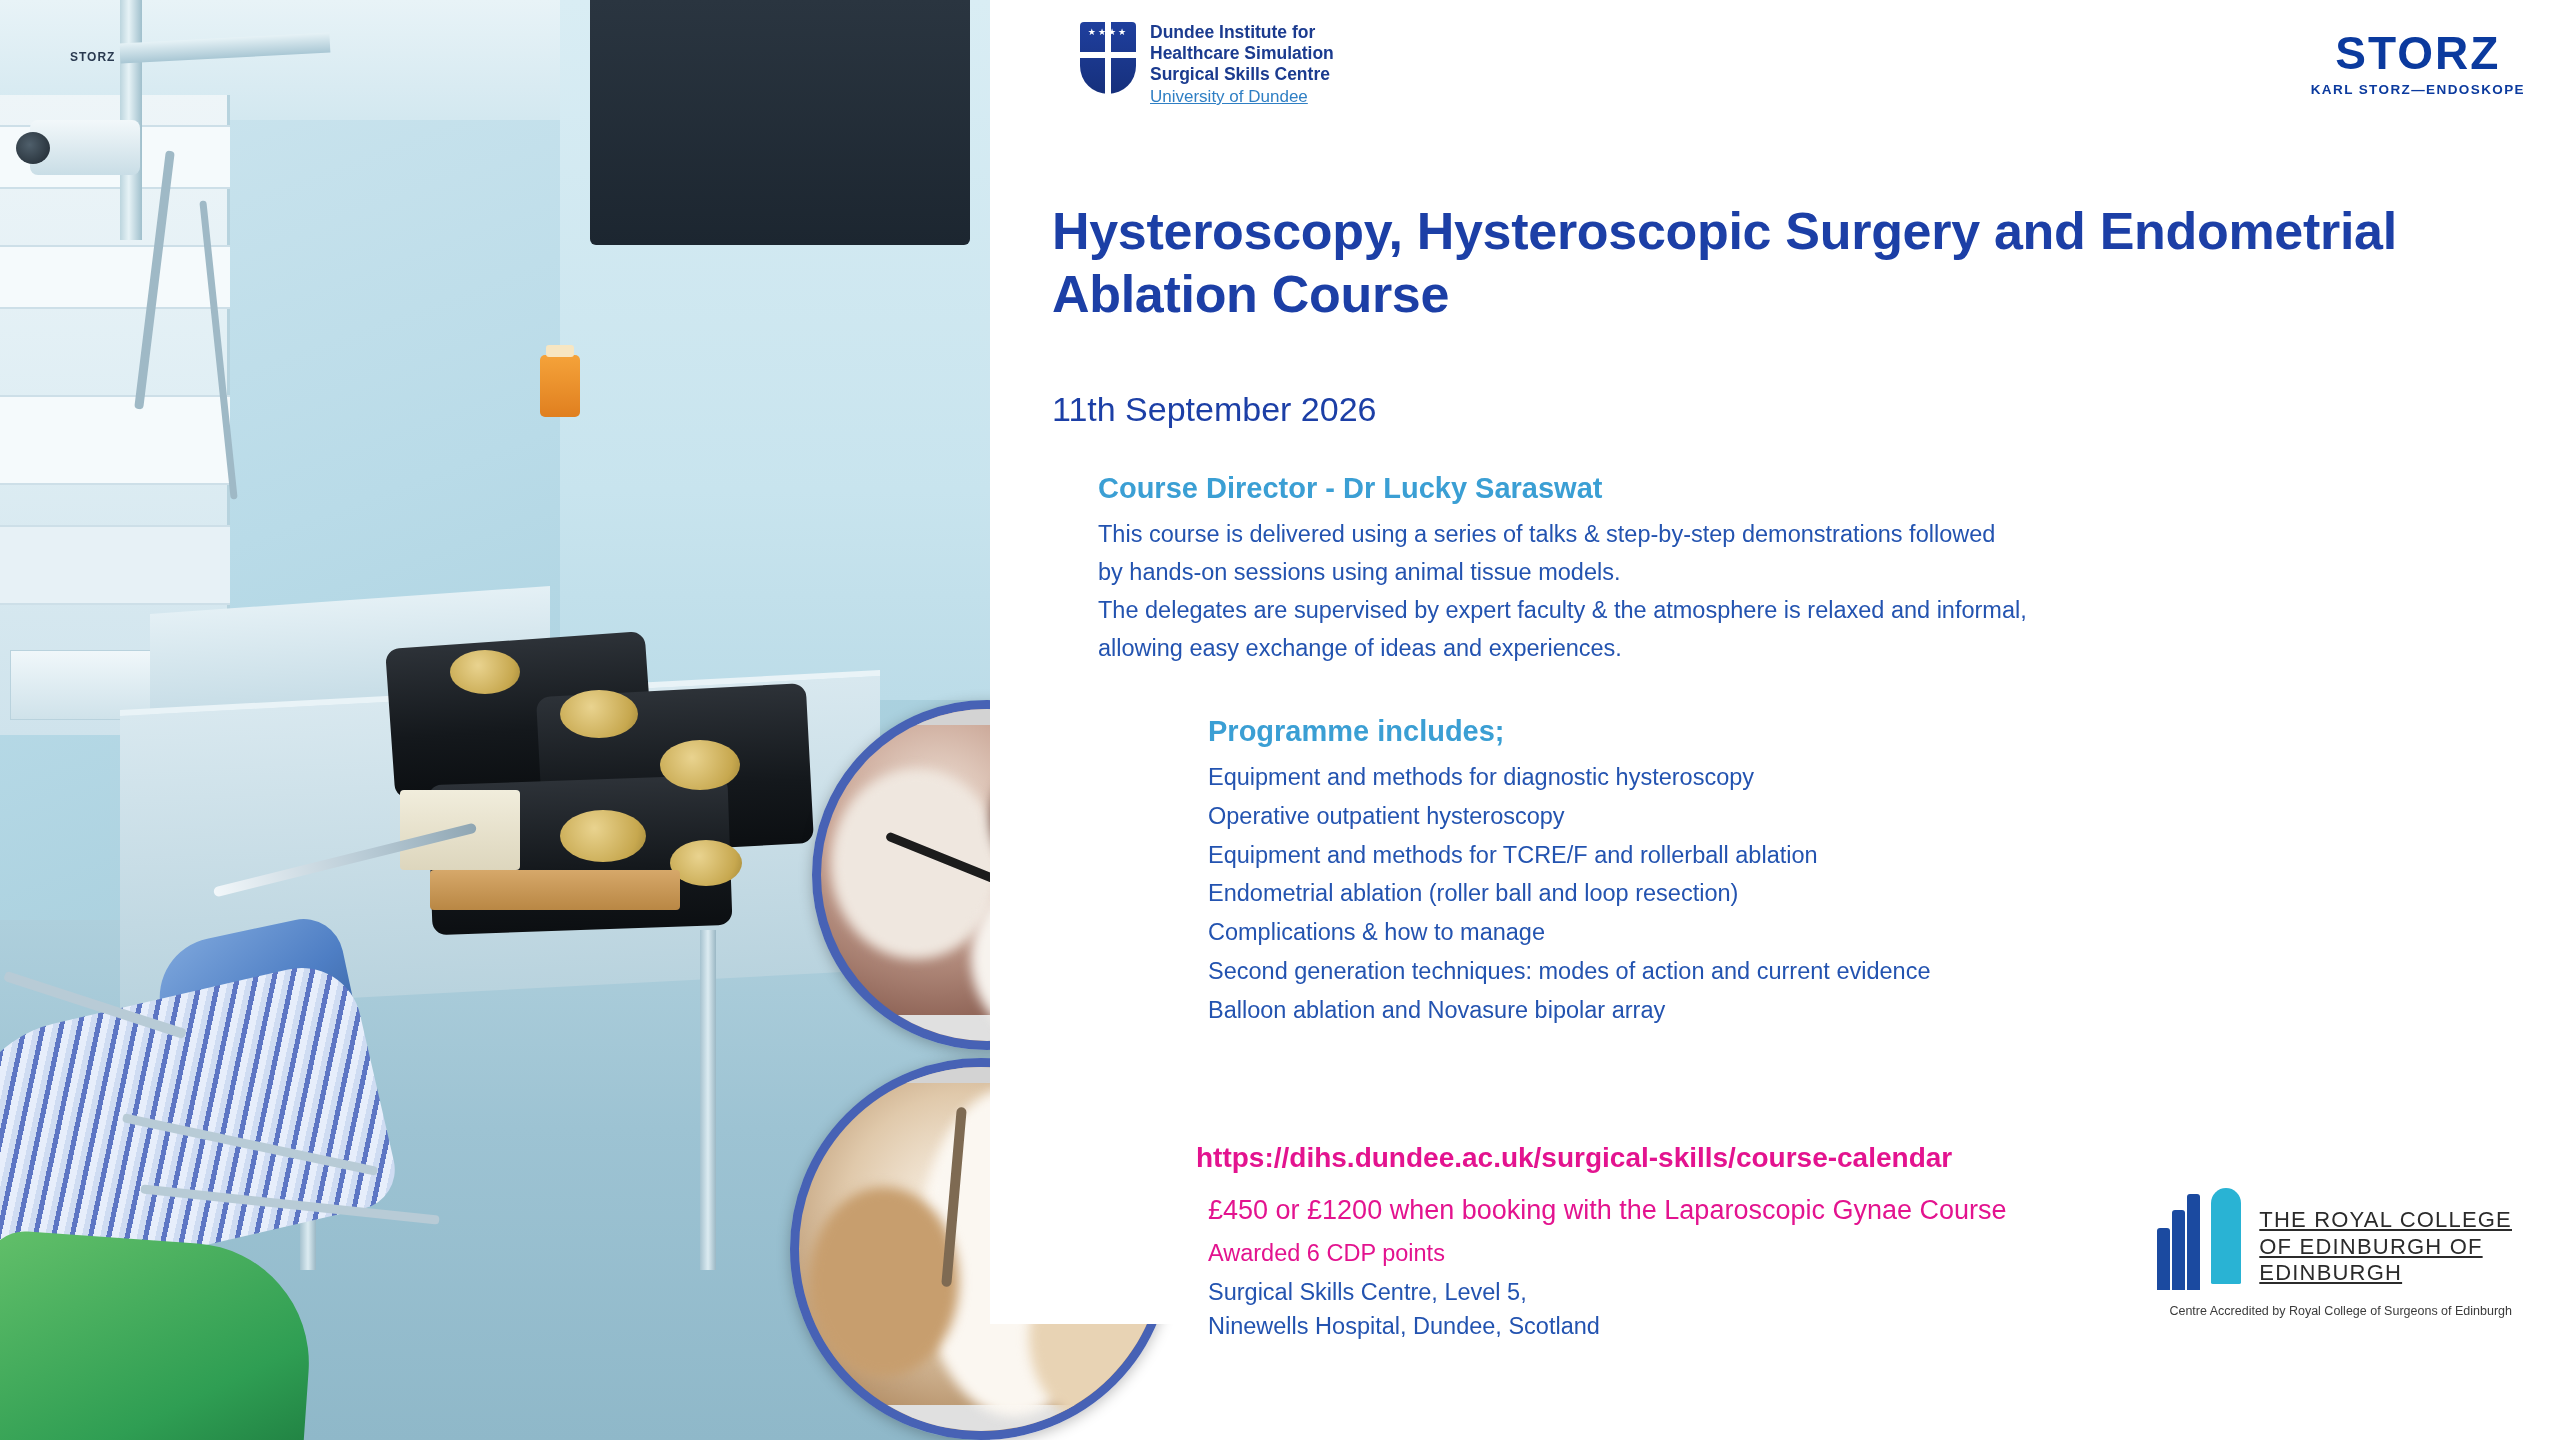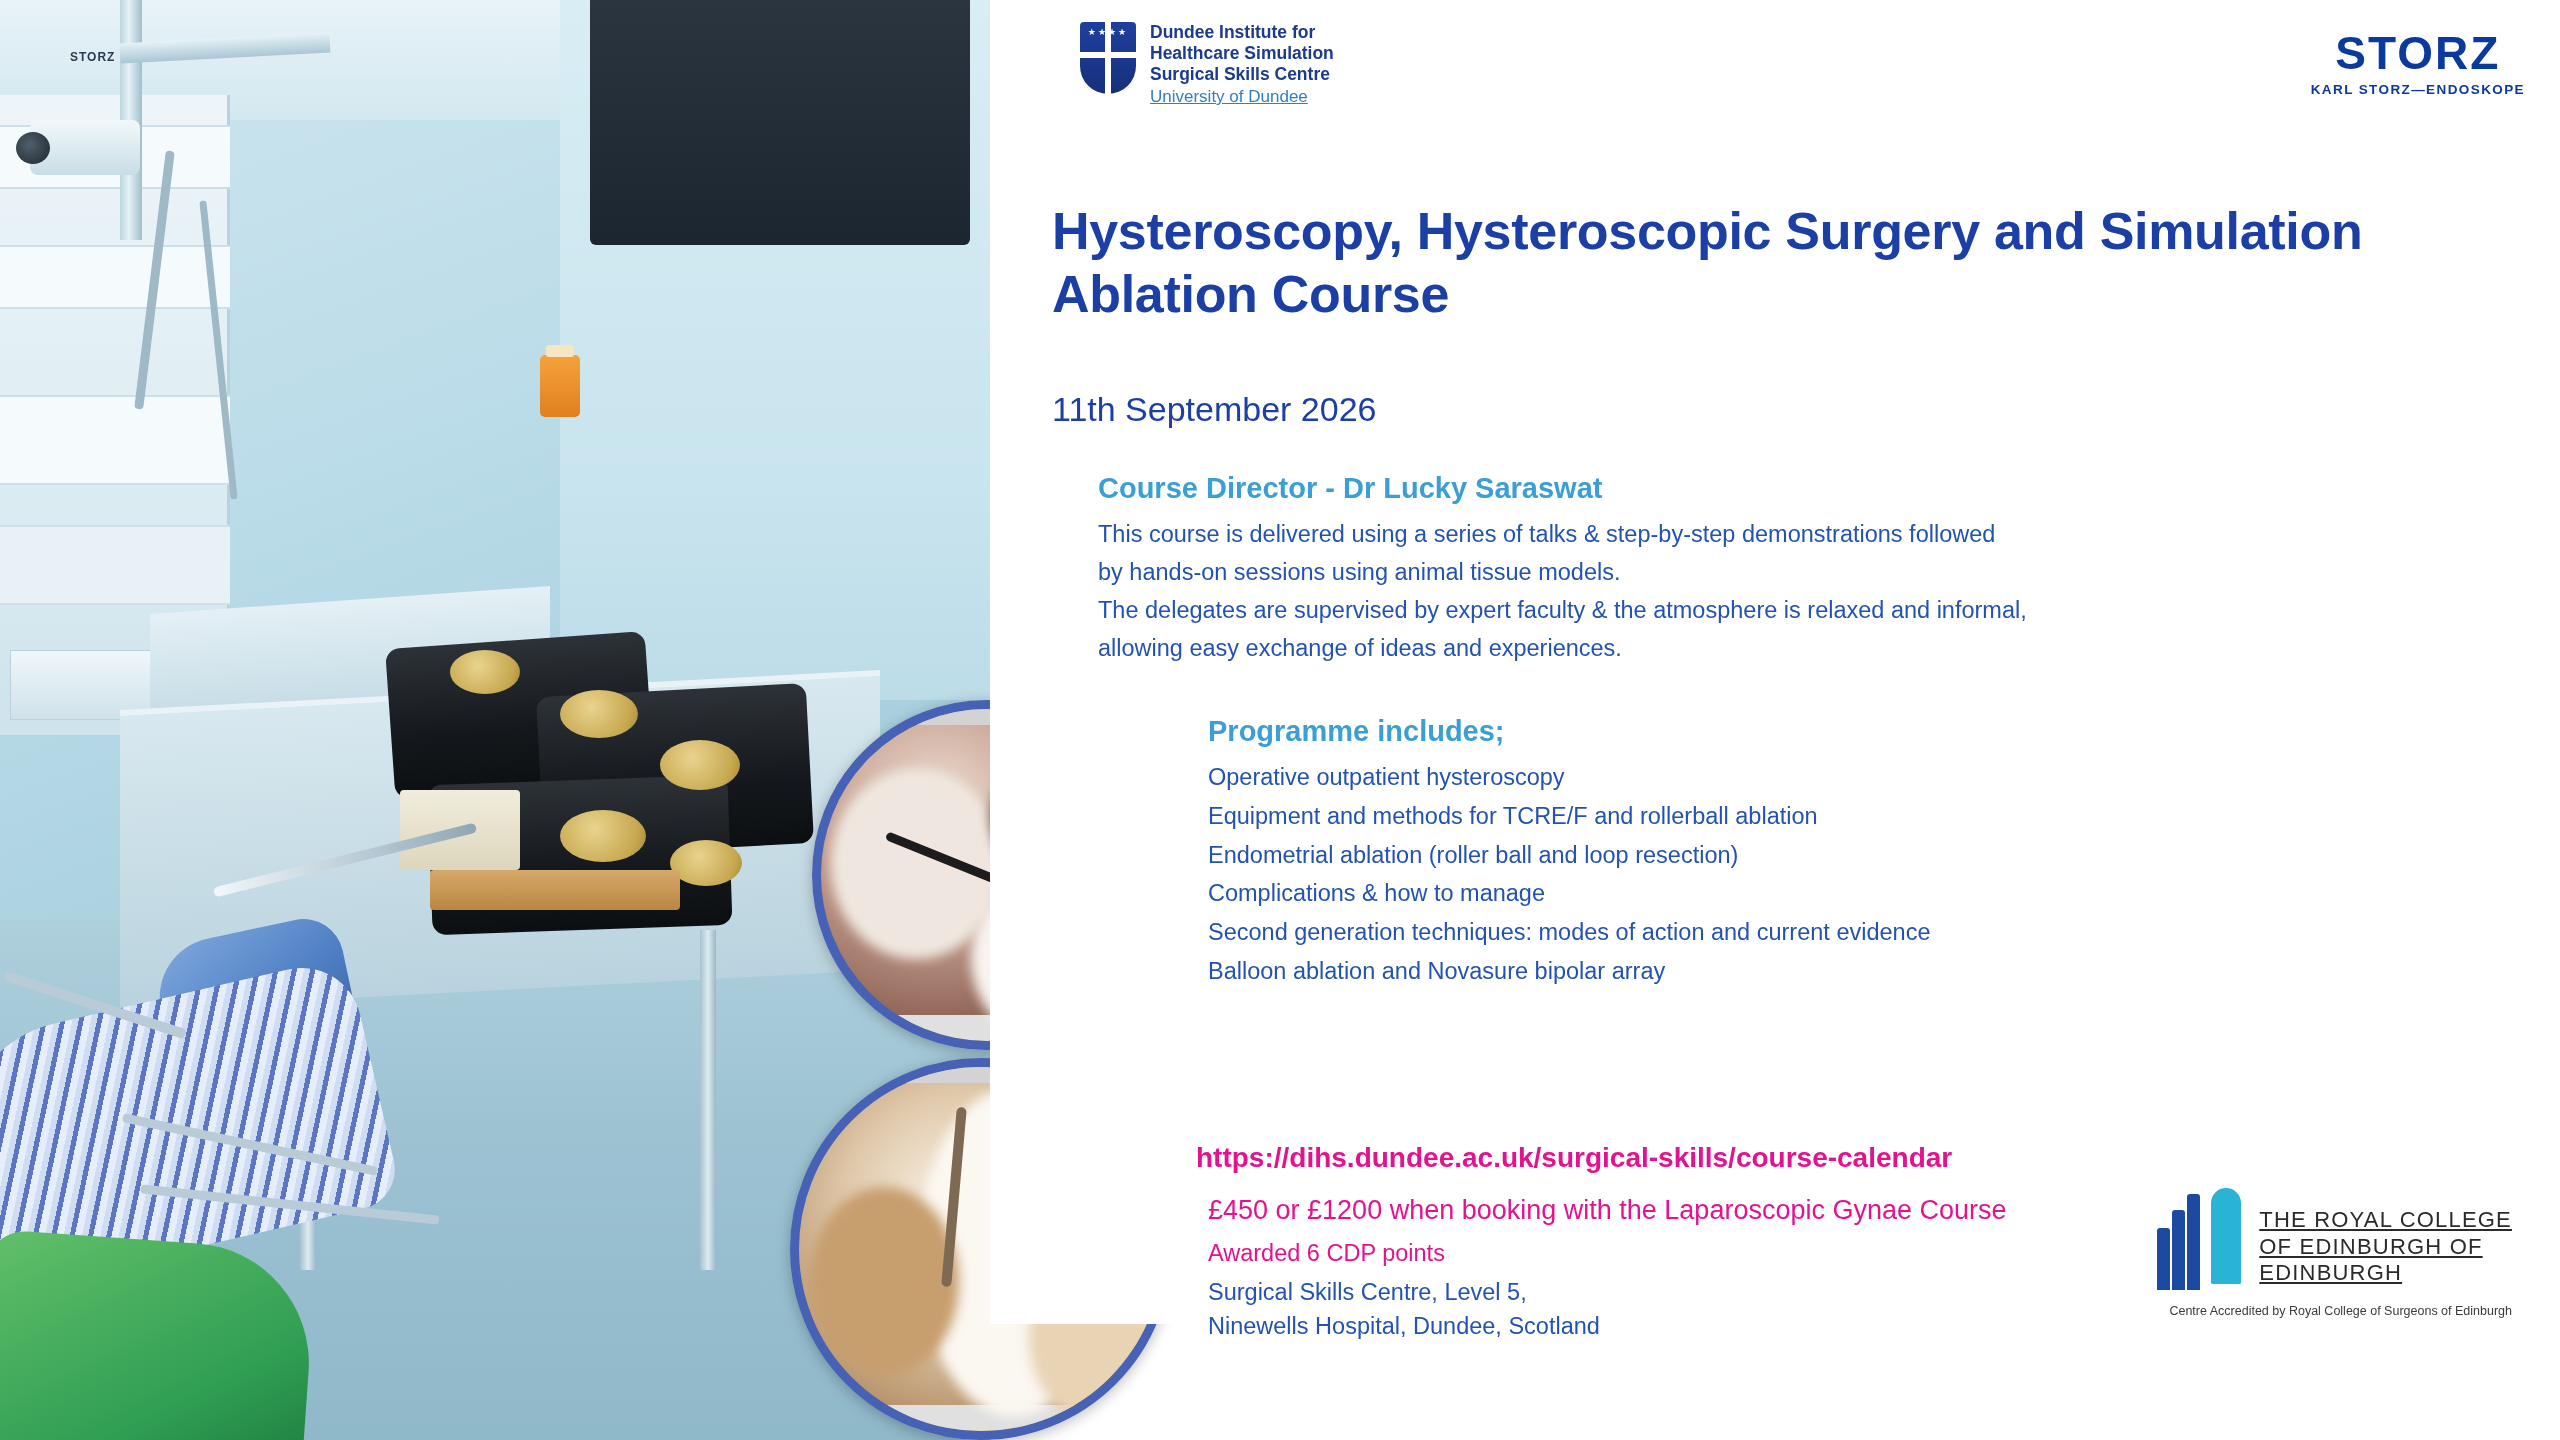--- a/index.html
+++ b/index.html
@@ -390,33 +390,34 @@
         <div class="l1">Surgical Skills Centre</div>
         <div class="l4">University of Dundee</div>
       </div>
     </div>
 
     <div class="logo-storz">
       <div class="word">STORZ</div>
       <div class="sub">KARL STORZ—ENDOSKOPE</div>
     </div>
 
-    <h1 class="title">Hysteroscopy, Hysteroscopic Surgery and Simulation Ablation Course</h1>
+    <h1 class="title">Hysteroscopy, Hysteroscopic Surgery and Endometrial Ablation Course</h1>
     <div class="date">11th September 2026</div>
 
     <div class="director">Course Director - Dr Lucky Saraswat</div>
     <div class="blurb">
       <div>This course is delivered using a series of talks &amp; step-by-step demonstrations followed</div>
       <div>by hands-on sessions using animal tissue models.</div>
       <div>The delegates are supervised by expert faculty &amp; the atmosphere is relaxed and informal,</div>
       <div>allowing easy exchange of ideas and experiences.</div>
     </div>
 
     <div class="prog-title">Programme includes;</div>
     <ul class="prog-list">
+      <li>Equipment and methods for diagnostic hysteroscopy</li>
       <li>Operative outpatient hysteroscopy</li>
       <li>Equipment and methods for TCRE/F and rollerball ablation</li>
       <li>Endometrial ablation (roller ball and loop resection)</li>
       <li>Complications &amp; how to manage</li>
       <li>Second generation techniques: modes of action and current evidence</li>
       <li>Balloon ablation and Novasure bipolar array</li>
     </ul>
 
     <a class="url" href="#">https://dihs.dundee.ac.uk/surgical-skills/course-calendar</a>
     <div class="price">£450 or £1200 when booking with the Laparoscopic Gynae Course</div>

